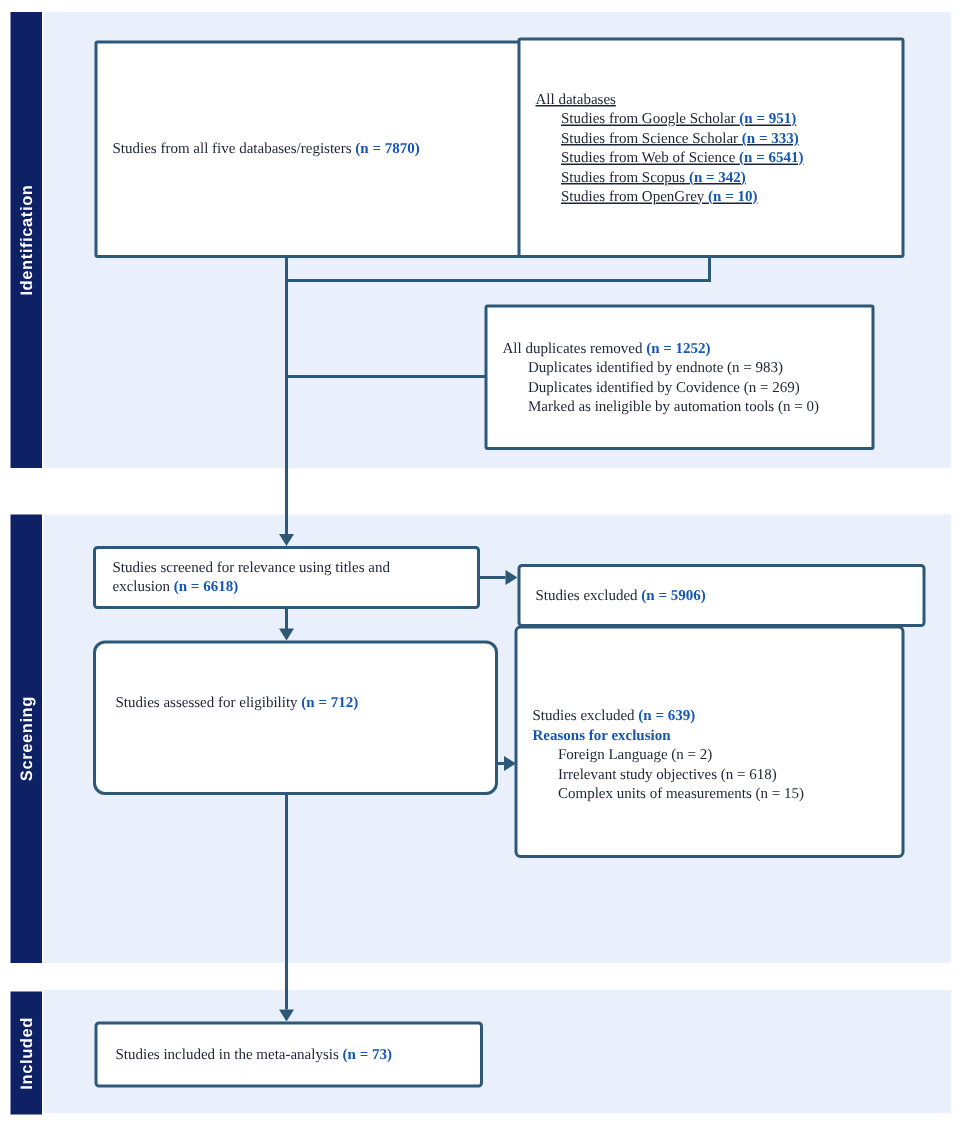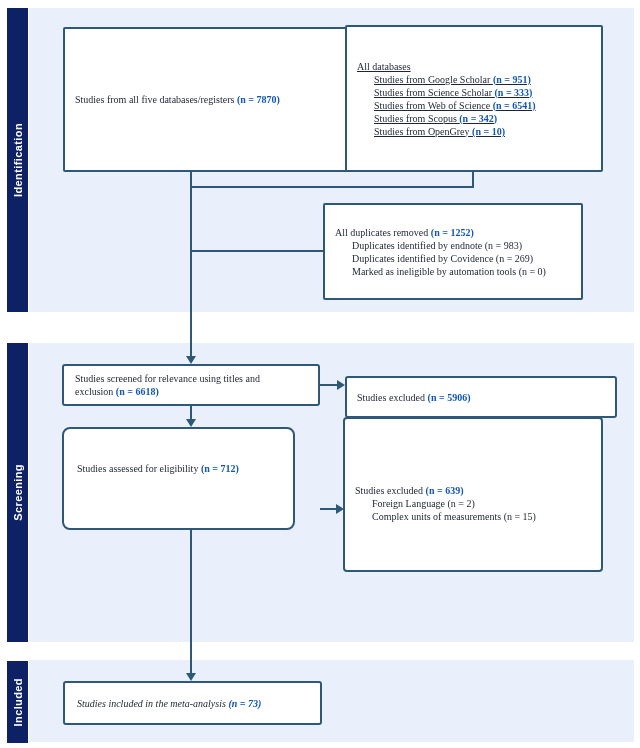--- a/index.html
+++ b/index.html
@@ -105,27 +105,29 @@
 
   <div class="box" style="left:62px;top:364px;width:258px;height:42px;padding:0 8px 0 11px;border-radius:3px;">
     <div>Studies screened for relevance using titles and</div>
     <div><span>exclusion </span><span class="nval">(n = 6618)</span></div>
   </div>
 
   <div class="box" style="left:345px;top:364px;width:272px;height:42px;padding:0 8px 0 10px;border-radius:3px;margin-top:12px;">
     <div><span>Studies excluded </span><span class="nval">(n = 5906)</span></div>
   </div>
 
-  <div class="box round" style="left:62px;top:427px;width:233px;height:103px;padding:0 8px 0 13px;">
+  <div class="box round" style="left:62px;top:427px;width:270px;height:103px;padding:0 8px 0 13px;">
     <div style="position:relative;top:-10px;"><span>Studies assessed for eligibility </span><span class="nval">(n = 712)</span></div>
   </div>
 
   <div class="box" style="left:343px;top:417px;width:260px;height:155px;padding:17px 8px 0 10px;border-radius:4px;">
     <div><span>Studies excluded </span><span class="nval">(n = 639)</span></div>
+    <div class="bluebold">Reasons for exclusion</div>
     <div class="indent">Foreign Language (n = 2)</div>
+    <div class="indent">Irrelevant study objectives (n = 618)</div>
     <div class="indent">Complex units of measurements (n = 15)</div>
   </div>
 
-  <div class="box" style="left:63px;top:681px;width:259px;height:44px;padding:0 16px 0 12px;border-radius:3px;font-style:italic;">
+  <div class="box" style="left:63px;top:681px;width:259px;height:44px;padding:0 16px 0 12px;border-radius:3px;">
     <div><span>Studies included in the meta-analysis </span><span class="nval">(n = 73)</span></div>
   </div>
 
 </div>
 
 </body></html>

